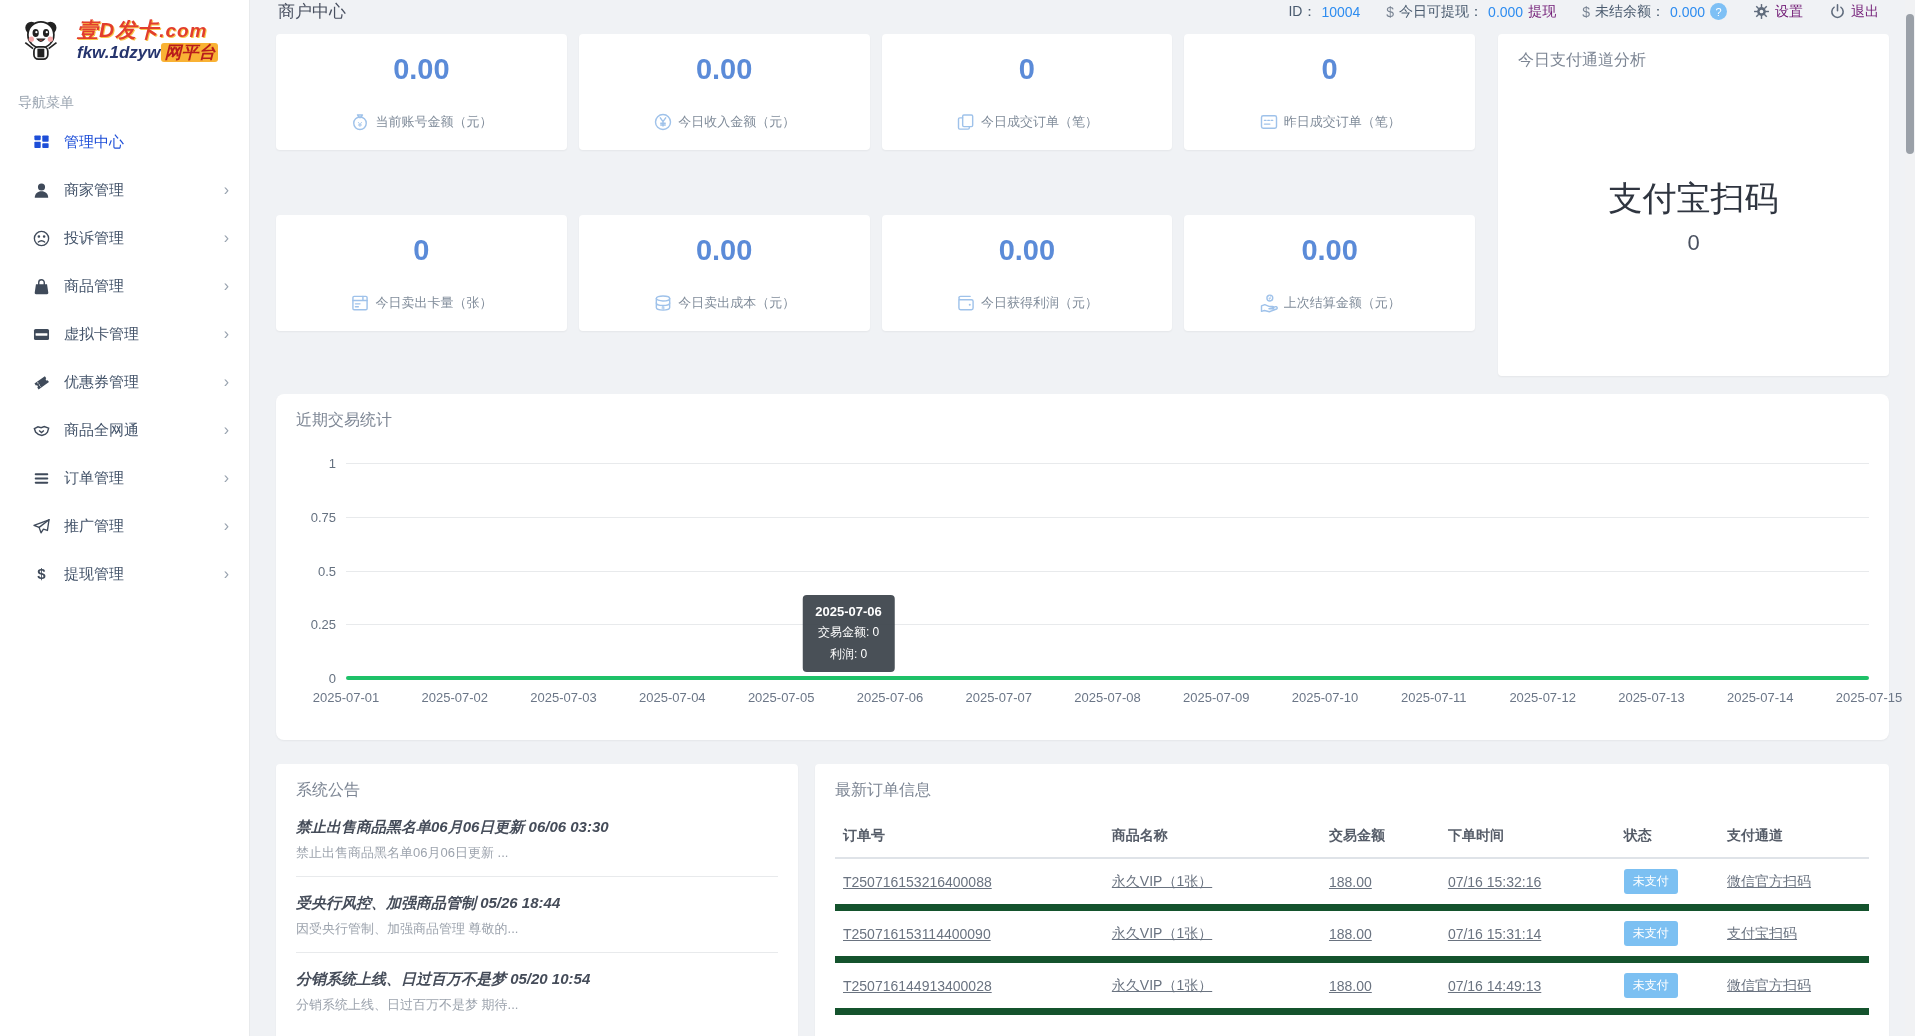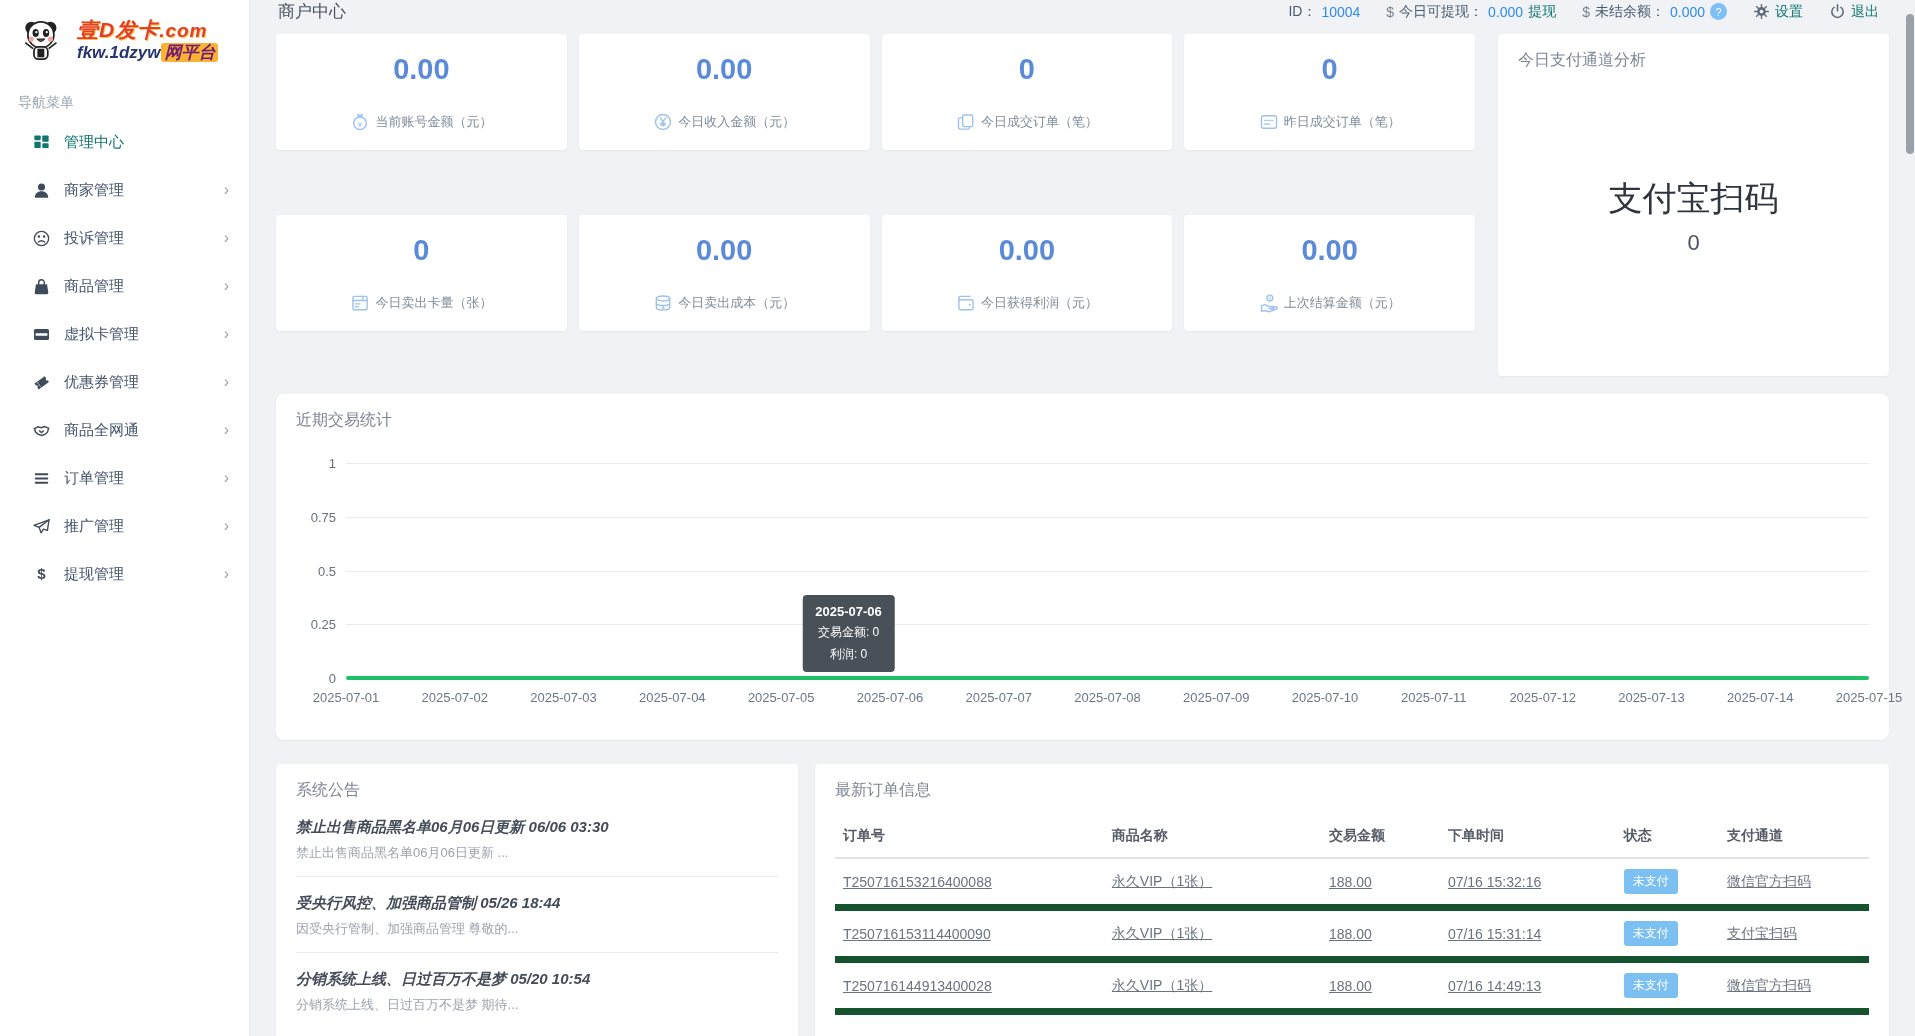--- a/index.html
+++ b/index.html
@@ -8,36 +8,36 @@
   .app { display:flex; width:100%; height:100%; }
 
   
   .sidebar { width:250px; min-width:250px; height:100%; background:#fff; border-right:1px solid #e8eaec; padding:10px 0 0 0; }
   .logo { display:flex; align-items:center; gap:11px; padding:4px 8px 10px 14px; }
   .logo svg { width:52px; height:52px; flex:none; }
   .brand { line-height:1.1; font-style:italic; font-weight:800; white-space:nowrap; }
   .brand-l1 { font-size:21px; color:#e23d2d; text-shadow:1px 1px 0 #f9c64a; letter-spacing:1px; }
   .brand-l1 .com { font-size:19px; }
   .brand-l2 { font-size:17px; color:#26356e; margin-top:2px; }
-  .brand-l2 .badge { background:#f9b234; color:#701a75; border-radius:3px; padding:0 3px; margin-left:1px; font-style:italic; }
+  .brand-l2 .badge { background:#f9b234; color:#b91c1c; border-radius:3px; padding:0 3px; margin-left:1px; font-style:italic; }
   .nav-label { color:#9aa4b0; font-size:14px; padding:18px 0 6px 18px; }
   .nav-item { display:flex; align-items:center; height:48px; padding:0 20px 0 30px; cursor:pointer; color:#44546a; font-size:15px; }
   .nav-item .nav-icon { width:22px; height:22px; margin-right:12px; display:inline-flex; align-items:center; justify-content:center; color:#3f4a5a; }
   .nav-item .nav-icon svg { width:19px; height:19px; }
-  .nav-item.active, .nav-item.active .nav-icon { color:#0f766e; }
+  .nav-item.active, .nav-item.active .nav-icon { color:#1d4ed8; }
   .nav-arrow { margin-left:auto; color:#9aa4b0; font-size:16px; line-height:1; }
 
   
   .main { flex:1; display:flex; flex-direction:column; min-width:0; }
   .topbar { height:60px; display:flex; align-items:center; padding:0 36px 0 28px; }
   .page-title { font-size:17px; color:#495060; }
   .topbar-right { margin-left:auto; display:flex; align-items:center; gap:26px; font-size:14px; color:#495a6e; }
   .tb-group { display:flex; align-items:center; gap:5px; }
   .tb-val { color:#2d8cf0; }
-  .tb-link { color:#0f766e; cursor:pointer; }
+  .tb-link { color:#701a75; cursor:pointer; }
   .tb-dollar { color:#7a8594; font-size:14px; }
   .help-dot { width:17px; height:17px; border-radius:50%; background:#7ec0f5; color:#fff; font-size:11px;
     display:inline-flex; align-items:center; justify-content:center; cursor:pointer; }
   .tb-ico { width:17px; height:17px; color:#5f6b7c; display:inline-flex; }
   .tb-ico svg { width:17px; height:17px; }
 
   .content { padding:11px 26px 0 26px; }
 
   
   .top-grid { display:grid; grid-template-columns:1fr 391px; gap:23px; }

